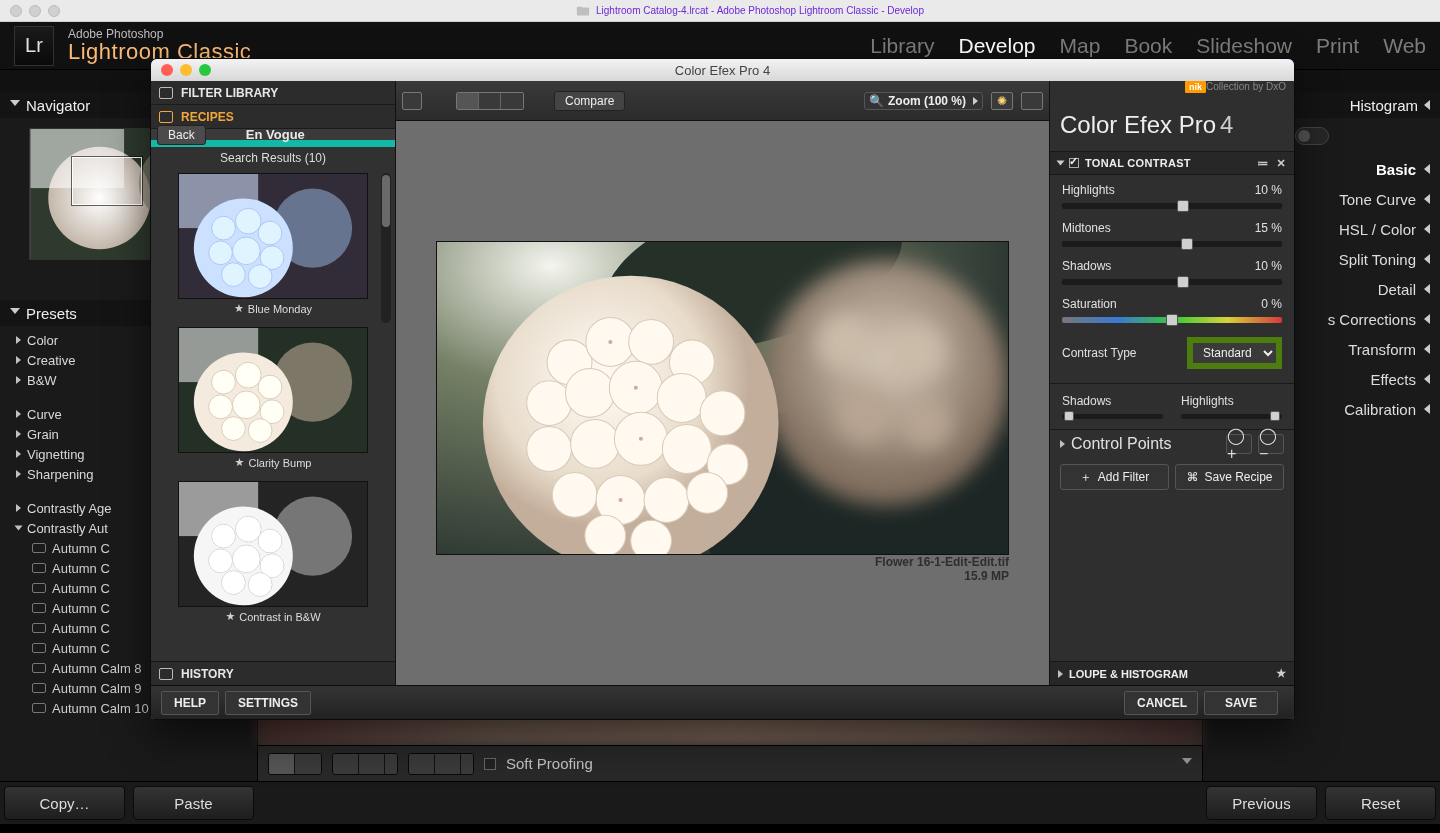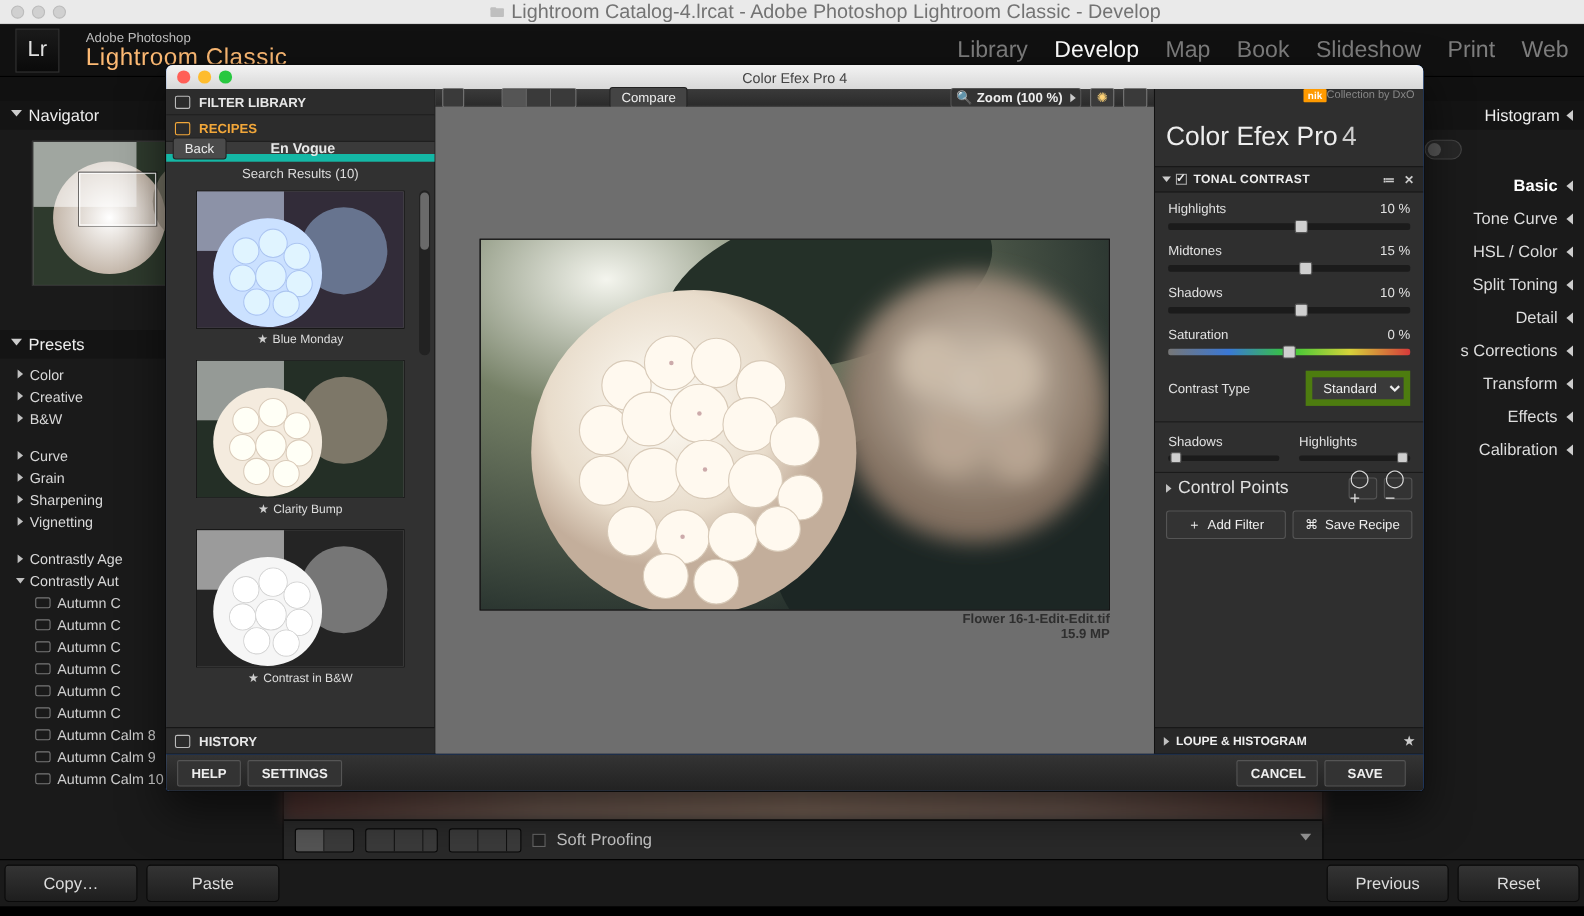--- a/index.html
+++ b/index.html
@@ -2,26 +2,26 @@
 <html><head>
 <meta charset="utf-8">
 <style>
   * { box-sizing: border-box; margin: 0; padding: 0; font-family: "Lucida Grande","Segoe UI",Arial,sans-serif; }
   body { background:#000; overflow:hidden; width:1440px; height:833px; position:relative; color:#ccc; font-size:12px; }
 
   
   .mac-titlebar { position:absolute; top:0; left:0; right:0; height:22px; background:#eaeaea; border-bottom:1px solid #d0d0d0; display:flex; align-items:center; }
   .mac-dots { display:flex; gap:7px; margin-left:10px; }
   .mac-dot { width:12px; height:12px; border-radius:50%; background:#d0d0d0; border:1px solid #bcbcbc; }
-  .mac-title { flex:1; text-align:center; color:#737373; font-size:18px; display:flex; align-items:center; justify-content:center; gap:6px;}
+  .mac-title { flex:1; text-align:center; color:#6d28d9; font-size:10px; display:flex; align-items:center; justify-content:center; gap:6px;}
   .mac-title svg { width:14px; height:14px; }
 
   .lr-root { position:absolute; top:22px; left:0; right:0; bottom:0; background:#111; }
   .lr-topbar { height:48px; display:flex; align-items:center; padding:0 14px; border-bottom:1px solid #000;}
-  .lr-logo { display:flex; align-items:center; gap:24px; }
+  .lr-logo { display:flex; align-items:center; gap:14px; }
   .lr-logo .lr-mark { width:40px; height:40px; background:linear-gradient(180deg,#1a1a1a,#0a0a0a); border:1px solid #333; color:#e0e0e0; font-size:20px; display:flex; align-items:center; justify-content:center; font-family:"Myriad Pro",Arial; letter-spacing:0; }
   .lr-logo .lr-text { line-height:1.05; color:#bdbdbd; font-size:12px; }
   .lr-logo .lr-text .l2 { font-size:22px; font-weight:300; letter-spacing:.5px; color:#fdba74;}
   .lr-modules { margin-left:auto; display:flex; gap:24px; font-size:21px; }
   .lr-modules span { color:#7d7d7d; cursor:pointer;}
   .lr-modules span.sel { color:#fff; }
 
   .lr-body { position:absolute; top:70px; bottom:52px; left:0; right:0; display:flex; }
   .lr-left { width:258px; background:#1a1a1a; border-right:1px solid #000; display:flex; flex-direction:column; }
   .lr-right { width:238px; background:#1a1a1a; border-left:1px solid #000; }
@@ -86,21 +86,21 @@
   .cef-thumb { width:190px; margin:0 auto 12px auto;}
   .cef-thumb .img { width:190px; height:126px; border:1px solid #111; background:#666;}
   .cef-thumb .cap { text-align:center; font-size:11px; color:#ddd; margin-top:3px; display:flex; gap:4px; justify-content:center; align-items:center;}
   .cef-thumb .cap .star{color:#cfcfcf;}
   .cef-scroll { position:absolute; right:4px; top:6px; width:10px; height:150px; background:#222; border-radius:5px;}
   .cef-scroll .thumb { position:absolute; left:1px; right:1px; top:2px; height:52px; background:#6a6a6a; border-radius:4px;}
   .cef-history { height:24px; display:flex; align-items:center; padding:0 8px; color:#e7e7e7; font-size:12px; font-weight:600; background:#2c2c2c; border-top:1px solid #151515; gap:8px;}
   .cef-history .glyph{ width:14px;height:12px;border:1px solid #bbb;border-radius:2px;}
 
   
-  .cef-toolbar { height:16px; background:linear-gradient(#3a3a3a,#2b2b2b); border-bottom:1px solid #111; display:flex; align-items:center; padding:0 6px; gap:8px; }
+  .cef-toolbar { height:40px; background:linear-gradient(#3a3a3a,#2b2b2b); border-bottom:1px solid #111; display:flex; align-items:center; padding:0 6px; gap:8px; }
   .cef-toolbar .sq { width:20px;height:18px;border:1px solid #777;border-radius:2px;background:#3a3a3a; display:flex;}
   .cef-toolbar .seg3 { display:flex; border:1px solid #777; border-radius:2px; overflow:hidden;}
   .cef-toolbar .seg3 div{width:22px;height:16px;background:#3a3a3a;border-right:1px solid #666; position:relative;}
   .cef-toolbar .seg3 div:last-child{border-right:none;}
   .cef-toolbar .seg3 div.on{background:#555;}
   .cef-toolbar .compare{ padding:2px 10px; background:#444; border:1px solid #222; border-radius:3px; color:#eee; font-size:12px;}
   .cef-toolbar .spacer{flex:1;}
   .cef-toolbar .zoomc { display:flex; align-items:center; gap:4px; border:1px solid #555; border-radius:3px; padding:1px 4px; background:#333;}
   .cef-toolbar .zoomc .mag{color:#ccc;}
   .cef-toolbar .zoomtxt{color:#eee;font-size:12px;font-weight:700;}
@@ -231,25 +231,25 @@
           <div class="pres-item">
             <span class="arr"></span>
             <span>Curve</span>
           </div>
           <div class="pres-item">
             <span class="arr"></span>
             <span>Grain</span>
           </div>
           <div class="pres-item">
             <span class="arr"></span>
+            <span>Vignetting</span>
+          </div>
+          <div class="pres-item">
+            <span class="arr"></span>
             <span>Sharpening</span>
-          </div>
-          <div class="pres-item">
-            <span class="arr"></span>
-            <span>Vignetting</span>
           </div>
           <div style="height: 14px;"></div>
           <div class="pres-item">
             <span class="arr"></span>
             <span>Contrastly Age</span>
           </div>
           <div class="pres-item exp">
             <span class="arr"></span>
             <span>Contrastly Aut</span>
           </div>

